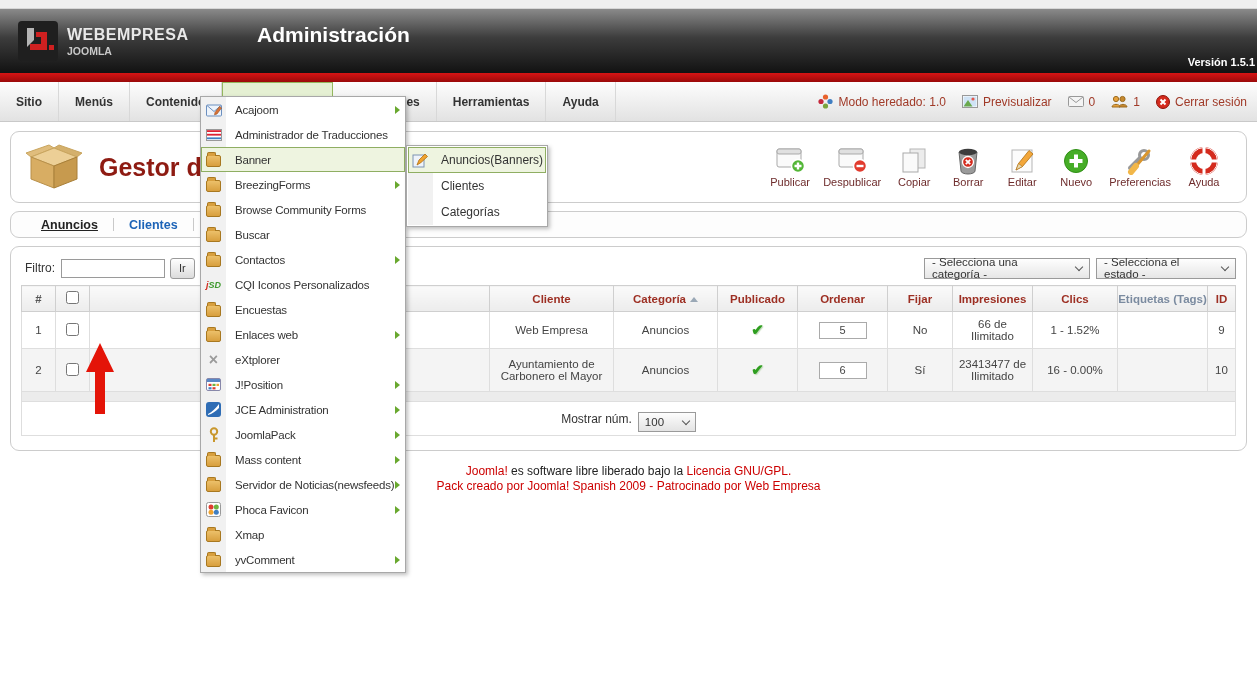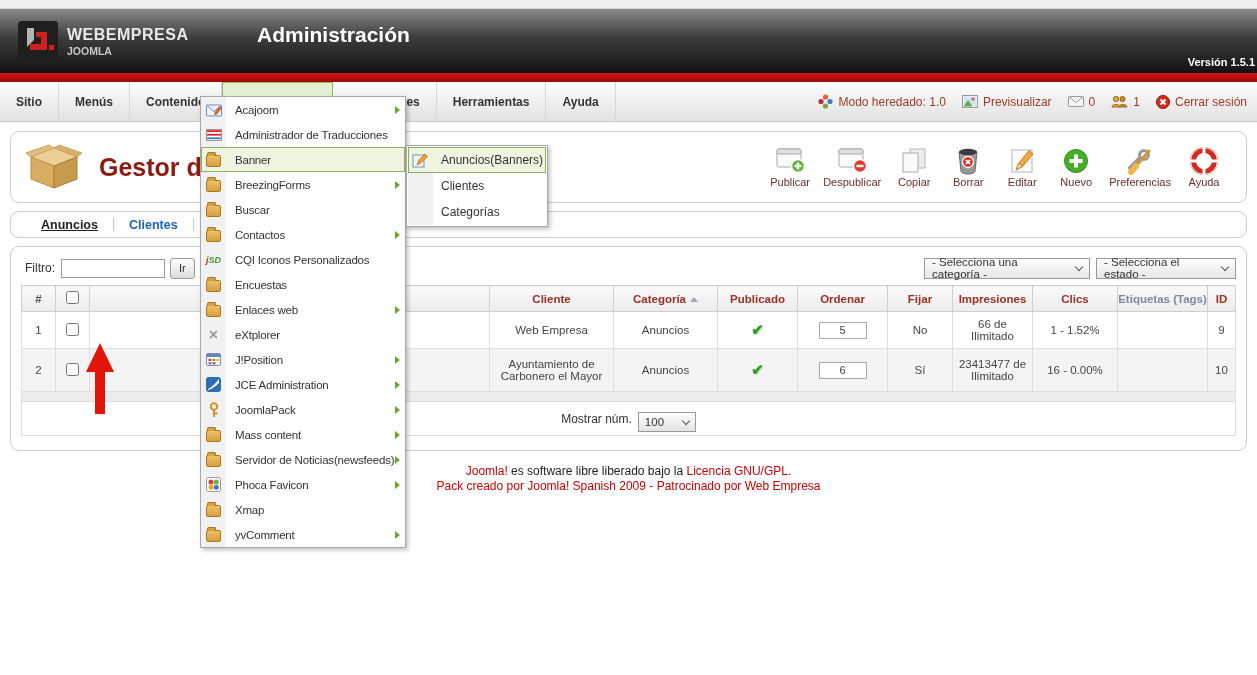--- a/index.html
+++ b/index.html
@@ -409,20 +409,26 @@
       <span class="ic">
           <i class="folder"></i>
         </span>
       <span class="ml">BreezingForms</span>
       <span class="sub-arrow"></span>
     </div>
     <div class="mi">
       <span class="ic">
           <i class="folder"></i>
         </span>
+      <span class="ml">Browse Community Forms</span>
+    </div>
+    <div class="mi">
+      <span class="ic">
+          <i class="folder"></i>
+        </span>
       <span class="ml">Buscar</span>
     </div>
     <div class="mi">
       <span class="ic">
           <i class="folder"></i>
         </span>
       <span class="ml">Contactos</span>
       <span class="sub-arrow"></span>
     </div>
     <div class="mi">

